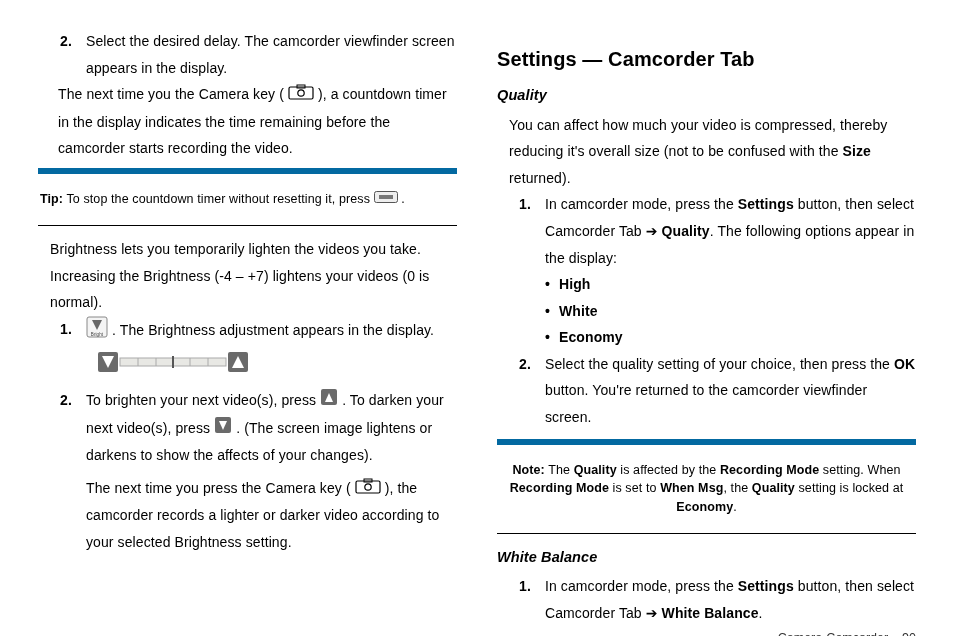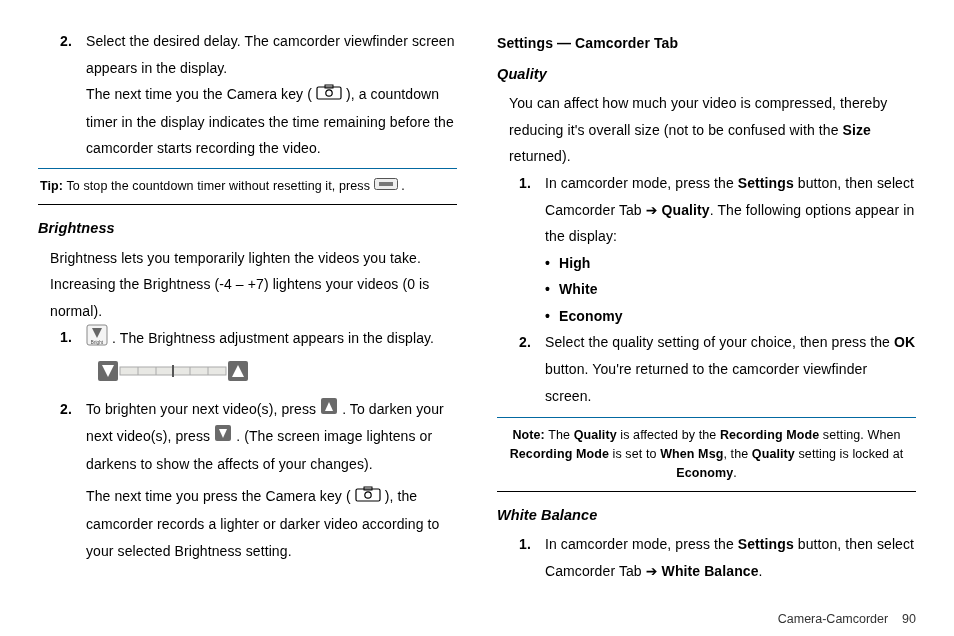--- a/index.html
+++ b/index.html
@@ -42,46 +42,46 @@
   }
   .numitem .num {
     font-weight: bold;
     width: 26px;
     flex: none;
   }
   .numitem .body {
     flex: 1;
   }
   .cont {
-    margin-left: 48px;
+    margin-left: 20px;
   }
   .bulletlist {
     margin-left: 48px;
   }
   .bulletlist .bi {
     display: flex;
   }
   .bulletlist .bi .dot {
     width: 14px;
     flex: none;
     font-weight: bold;
   }
   .tipbox, .notebox {
-    border-top: 1px solid #0369a1;
+    border-top: 6px solid #0369a1;
     border-bottom: 1px solid #000;
-    padding: 8px 2px;
+    padding: 16px 2px;
     font-size: 12.5px;
     line-height: 1.5;
   }
   .tipbox { margin: 6px 0 10px 0; }
   .notebox { margin: 8px 0 10px 0; text-align: center; }
   .h-section {
     font-weight: bold;
-    font-size: 14px;
-    margin: 2px 0 4px 0;
+    font-size: 20px;
+    margin: 12px 0 4px 0;
   }
   .h-sub {
     font-weight: bold;
     font-style: italic;
     font-size: 14.5px;
     margin: 0 0 2px 0;
   }
   .indent1 { margin-left: 12px; }
   b { font-weight: bold; }
   .icon {
@@ -125,21 +125,20 @@
         <span> To stop the countdown timer without resetting it, press </span>
         <span class="icon">
           <svg width="24" height="12" viewBox="0 0 24 12">
             <rect x="0.5" y="0.5" width="23" height="11" rx="2" fill="#eee" stroke="#555"></rect>
             <rect x="5" y="4" width="14" height="4" fill="#777"></rect>
           </svg>
         </span>
         <span> .</span>
       </div>
 
-      <div class="h-sub">Brightness</div>
 
       <div class="indent1">Brightness lets you temporarily lighten the videos you take. Increasing the Brightness (-4 – +7) lightens your videos (0 is normal).</div>
 
       <div class="numitem">
         <div class="num">1.</div>
         <div class="body">
           <span class="icon">
             <svg width="22" height="22" viewBox="0 0 22 22">
               <rect x="1" y="1" width="20" height="20" rx="2" fill="#f4f4f4" stroke="#888"></rect>
               <path d="M6 4 L16 4 L11 14 Z" fill="#666"></path>

